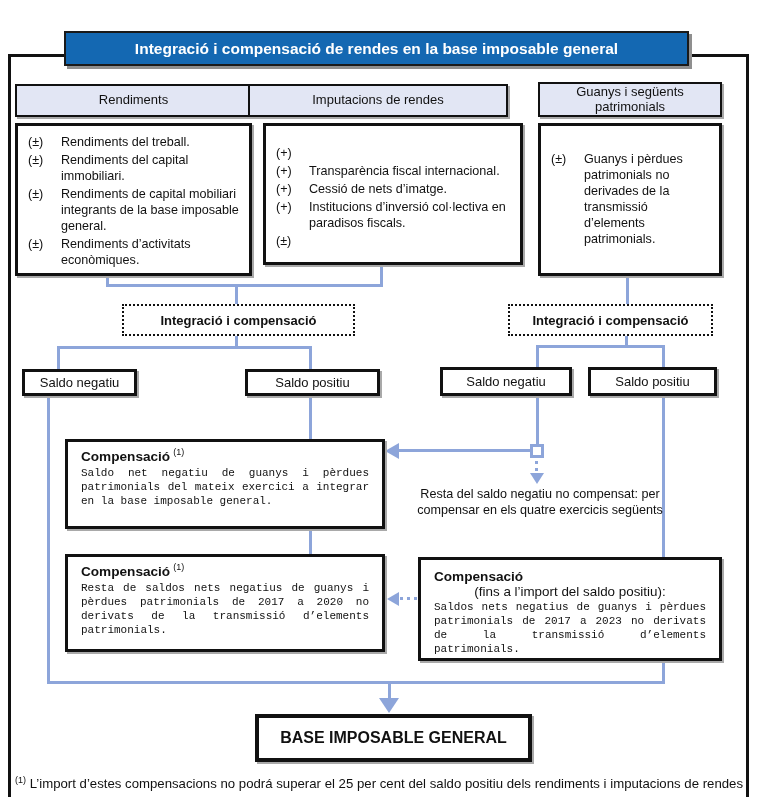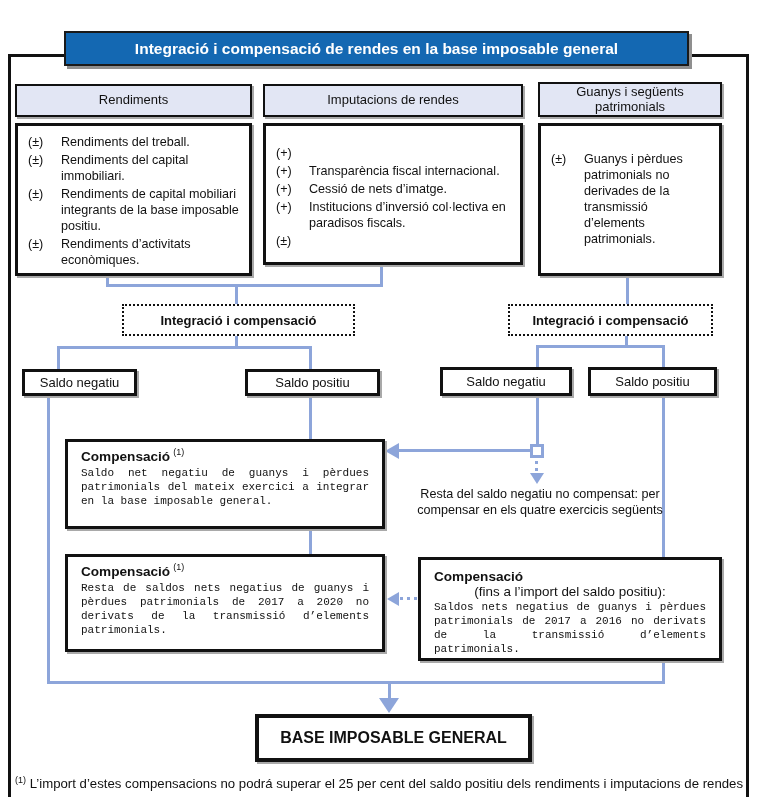--- a/index.html
+++ b/index.html
@@ -18,21 +18,21 @@
   
   .titlebar{position:absolute;left:64px;top:7px;width:625px;height:35px;background:var(--titlebar);
     border:2px solid #1a1a1a;box-sizing:border-box;box-shadow:3px 3px 0 #8f8f8f;
     display:flex;align-items:center;justify-content:center;color:#fff;font-weight:bold;font-size:15.5px;z-index:5;}
 
   
   .colhead{position:absolute;background:var(--headfill);border:2px solid var(--ink);box-sizing:border-box;
     box-shadow:2px 2px 0 #a9a9a9;display:flex;align-items:center;justify-content:center;text-align:center;
     font-size:13px;line-height:1.1;z-index:2;}
   #head1{left:15px;top:60px;width:237px;height:33px;}
-  #head2{left:263px;top:60px;width:260px;height:33px;}
+  #head2{left:248px;top:60px;width:260px;height:33px;}
   #head3{left:538px;top:58px;width:184px;height:35px;}
 
   
   .listbox{position:absolute;background:#fff;border:3px solid var(--ink);box-sizing:border-box;
     box-shadow:2px 2px 0 #a9a9a9;padding:9px 8px 6px 10px;z-index:2;display:flex;flex-direction:column;}
   #list1{left:15px;top:99px;width:237px;height:153px;}
   #list2{left:263px;top:99px;width:260px;height:142px;padding-top:20px;}
   #list3{left:538px;top:99px;width:184px;height:153px;justify-content:center;}
   .li{display:flex;margin-bottom:2px;font-size:12.6px;line-height:1.27;}
   .li .sign{flex:0 0 26px;margin-right:7px;}
@@ -112,21 +112,21 @@
     <div class="li">
       <span class="sign">(±)</span>
       <span class="txt">Rendiments del treball.</span>
     </div>
     <div class="li">
       <span class="sign">(±)</span>
       <span class="txt">Rendiments del capital immobiliari.</span>
     </div>
     <div class="li">
       <span class="sign">(±)</span>
-      <span class="txt">Rendiments de capital mobiliari integrants de la base imposable positiu.</span>
+      <span class="txt">Rendiments de capital mobiliari integrants de la base imposable general.</span>
     </div>
     <div class="li">
       <span class="sign">(±)</span>
       <span class="txt">Rendiments d’activitats econòmiques.</span>
     </div>
   </div>
 
   <div class="listbox" id="list2">
     <div class="li">
       <span class="sign">(+)</span>
@@ -215,21 +215,21 @@
     <div class="comp-title"><b>Compensació</b><sup class="mk">(1)</sup></div>
     <div class="comp-body">Resta de saldos nets negatius de guanys i pèrdues patrimonials de 2017 a 2020 no derivats de la transmissió d’elements patrimonials.</div>
   </div>
 
   <div class="cdh" style="left:400px;top:573px;width:17px;"></div>
   <div class="arrow ar-left-2"></div>
 
   <div class="comp" id="comp3">
     <div class="comp-title" style="margin-bottom:0;"><b>Compensació</b></div>
     <div class="comp-sub">(fins a l’import del saldo positiu):</div>
-    <div class="comp-body">Saldos nets negatius de guanys i pèrdues patrimonials de 2017 a 2016 no derivats de la transmissió d’elements patrimonials.</div>
+    <div class="comp-body">Saldos nets negatius de guanys i pèrdues patrimonials de 2017 a 2023 no derivats de la transmissió d’elements patrimonials.</div>
   </div>
 
   <div class="ch" style="left:47px;top:657px;width:618px;"></div>
   <div class="cv" style="left:388px;top:657px;height:19px;"></div>
   <div class="arrow ar-down-lg"></div>
 
   <div id="base-box">
     <span>BASE IMPOSABLE GENERAL</span>
   </div>
 

